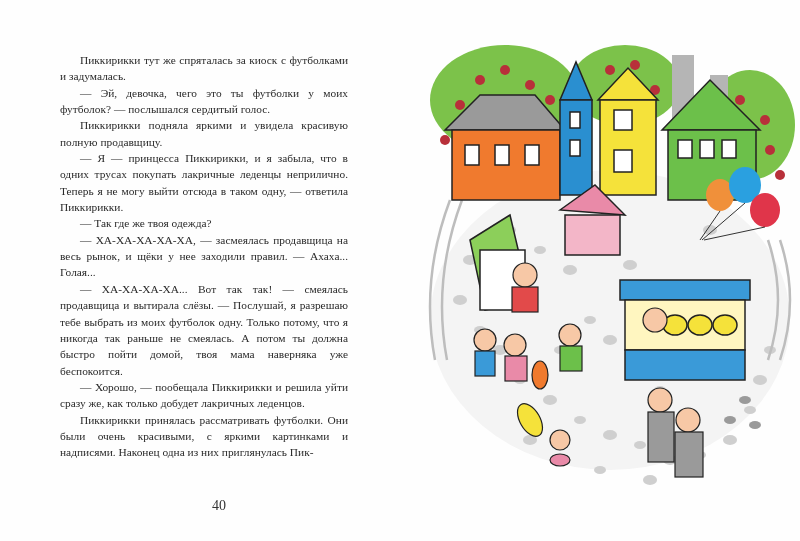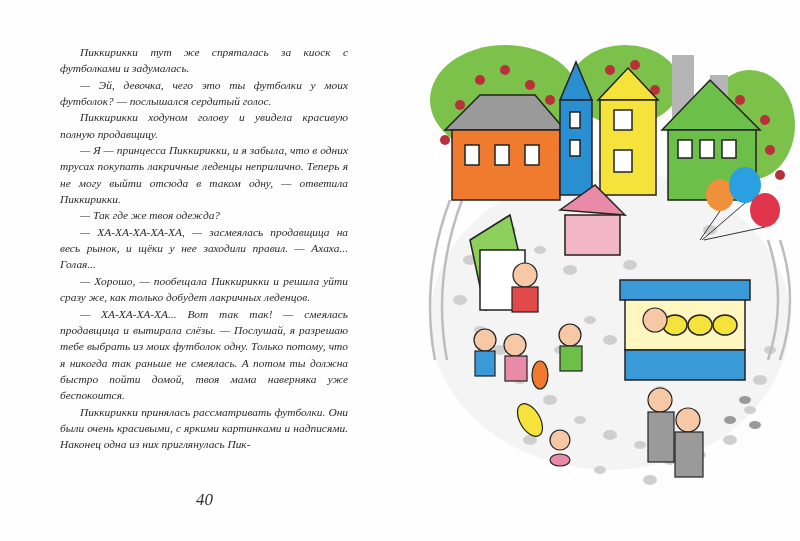--- a/index.html
+++ b/index.html
@@ -1,47 +1,47 @@
 <!DOCTYPE html>
 <html><head>
   <meta charset="utf-8">
   <style>
     html, body { margin: 0; padding: 0; background: #ffffff; }
     body { width: 800px; height: 541px; position: relative; overflow: hidden; }
     .spread { position: absolute; inset: 0; background: #fefefe; }
-    .page-left { position: absolute; left: 0; top: 0; width: 410px; height: 390px; font-style: italic; }
+    .page-left { position: absolute; left: 0; top: 8px; width: 410px; height: 390px; }
     .text-block {
       position: absolute; left: 60px; top: 44px; width: 288px;
       font-family: "Liberation Serif", "DejaVu Serif", serif;
       font-size: 11.4px; line-height: 16.35px; color: #2a2a2a;
       text-align: justify;
     }
     .text-block p { margin: 0; text-indent: 20px; }
     .page-number {
-      position: absolute; left: 196px; top: 490px; width: 30px; text-align: left;
-      font-family: "Liberation Serif", "DejaVu Serif", serif; font-size: 17px; color: #333;
+      position: absolute; left: 196px; top: 490px; width: 30px; text-align: right;
+      font-family: "Liberation Serif", "DejaVu Serif", serif; font-size: 14px; color: #333;
     }
     .page-right { position: absolute; left: 410px; top: 0; width: 390px; height: 541px; }
     .illustration { position: absolute; left: 0; top: 0; width: 390px; height: 541px; }
   </style>
 </head>
 <body>
 
 <div class="spread">
 
   <div class="page-left">
     <div class="text-block">
       <p>Пиккирикки тут же спряталась за киоск с футболками и задумалась.</p>
       <p>— Эй, девочка, чего это ты футболки у моих футболок? — послышался сердитый голос.</p>
-      <p>Пиккирикки ходуном голову и увидела красивую полную продавщицу.</p>
+      <p>Пиккирикки подняла яркими и увидела красивую полную продавщицу.</p>
       <p>— Я — принцесса Пиккирикки, и я забыла, что в одних трусах покупать лакричные леденцы неприлично. Теперь я не могу выйти отсюда в таком одну, — ответила Пиккирикки.</p>
       <p>— Так где же твоя одежда?</p>
       <p>— ХА-ХА-ХА-ХА-ХА, — засмеялась продавщица на весь рынок, и щёки у нее заходили правил. — Ахаха... Голая...</p>
+      <p>— ХА-ХА-ХА-ХА... Вот так так! — смеялась продавщица и вытирала слёзы. — Послушай, я разрешаю тебе выбрать из моих футболок одну. Только потому, что я никогда так раньше не смеялась. А потом ты должна быстро пойти домой, твоя мама наверняка уже беспокоится.</p>
       <p>— Хорошо, — пообещала Пиккирикки и решила уйти сразу же, как только добудет лакричных леденцов.</p>
-      <p>— ХА-ХА-ХА-ХА... Вот так так! — смеялась продавщица и вытирала слёзы. — Послушай, я разрешаю тебе выбрать из моих футболок одну. Только потому, что я никогда так раньше не смеялась. А потом ты должна быстро пойти домой, твоя мама наверняка уже беспокоится.</p>
       <p>Пиккирикки принялась рассматривать футболки. Они были очень красивыми, с яркими картинками и надписями. Наконец одна из них приглянулась Пик-</p>
     </div>
     <div class="page-number">40</div>
   </div>
 
   <div class="page-right">
     <svg class="illustration" viewBox="0 0 390 541" xmlns="http://www.w3.org/2000/svg">
 
       <g>
         <ellipse cx="200" cy="320" rx="180" ry="150" fill="#f4f4f4"></ellipse>

